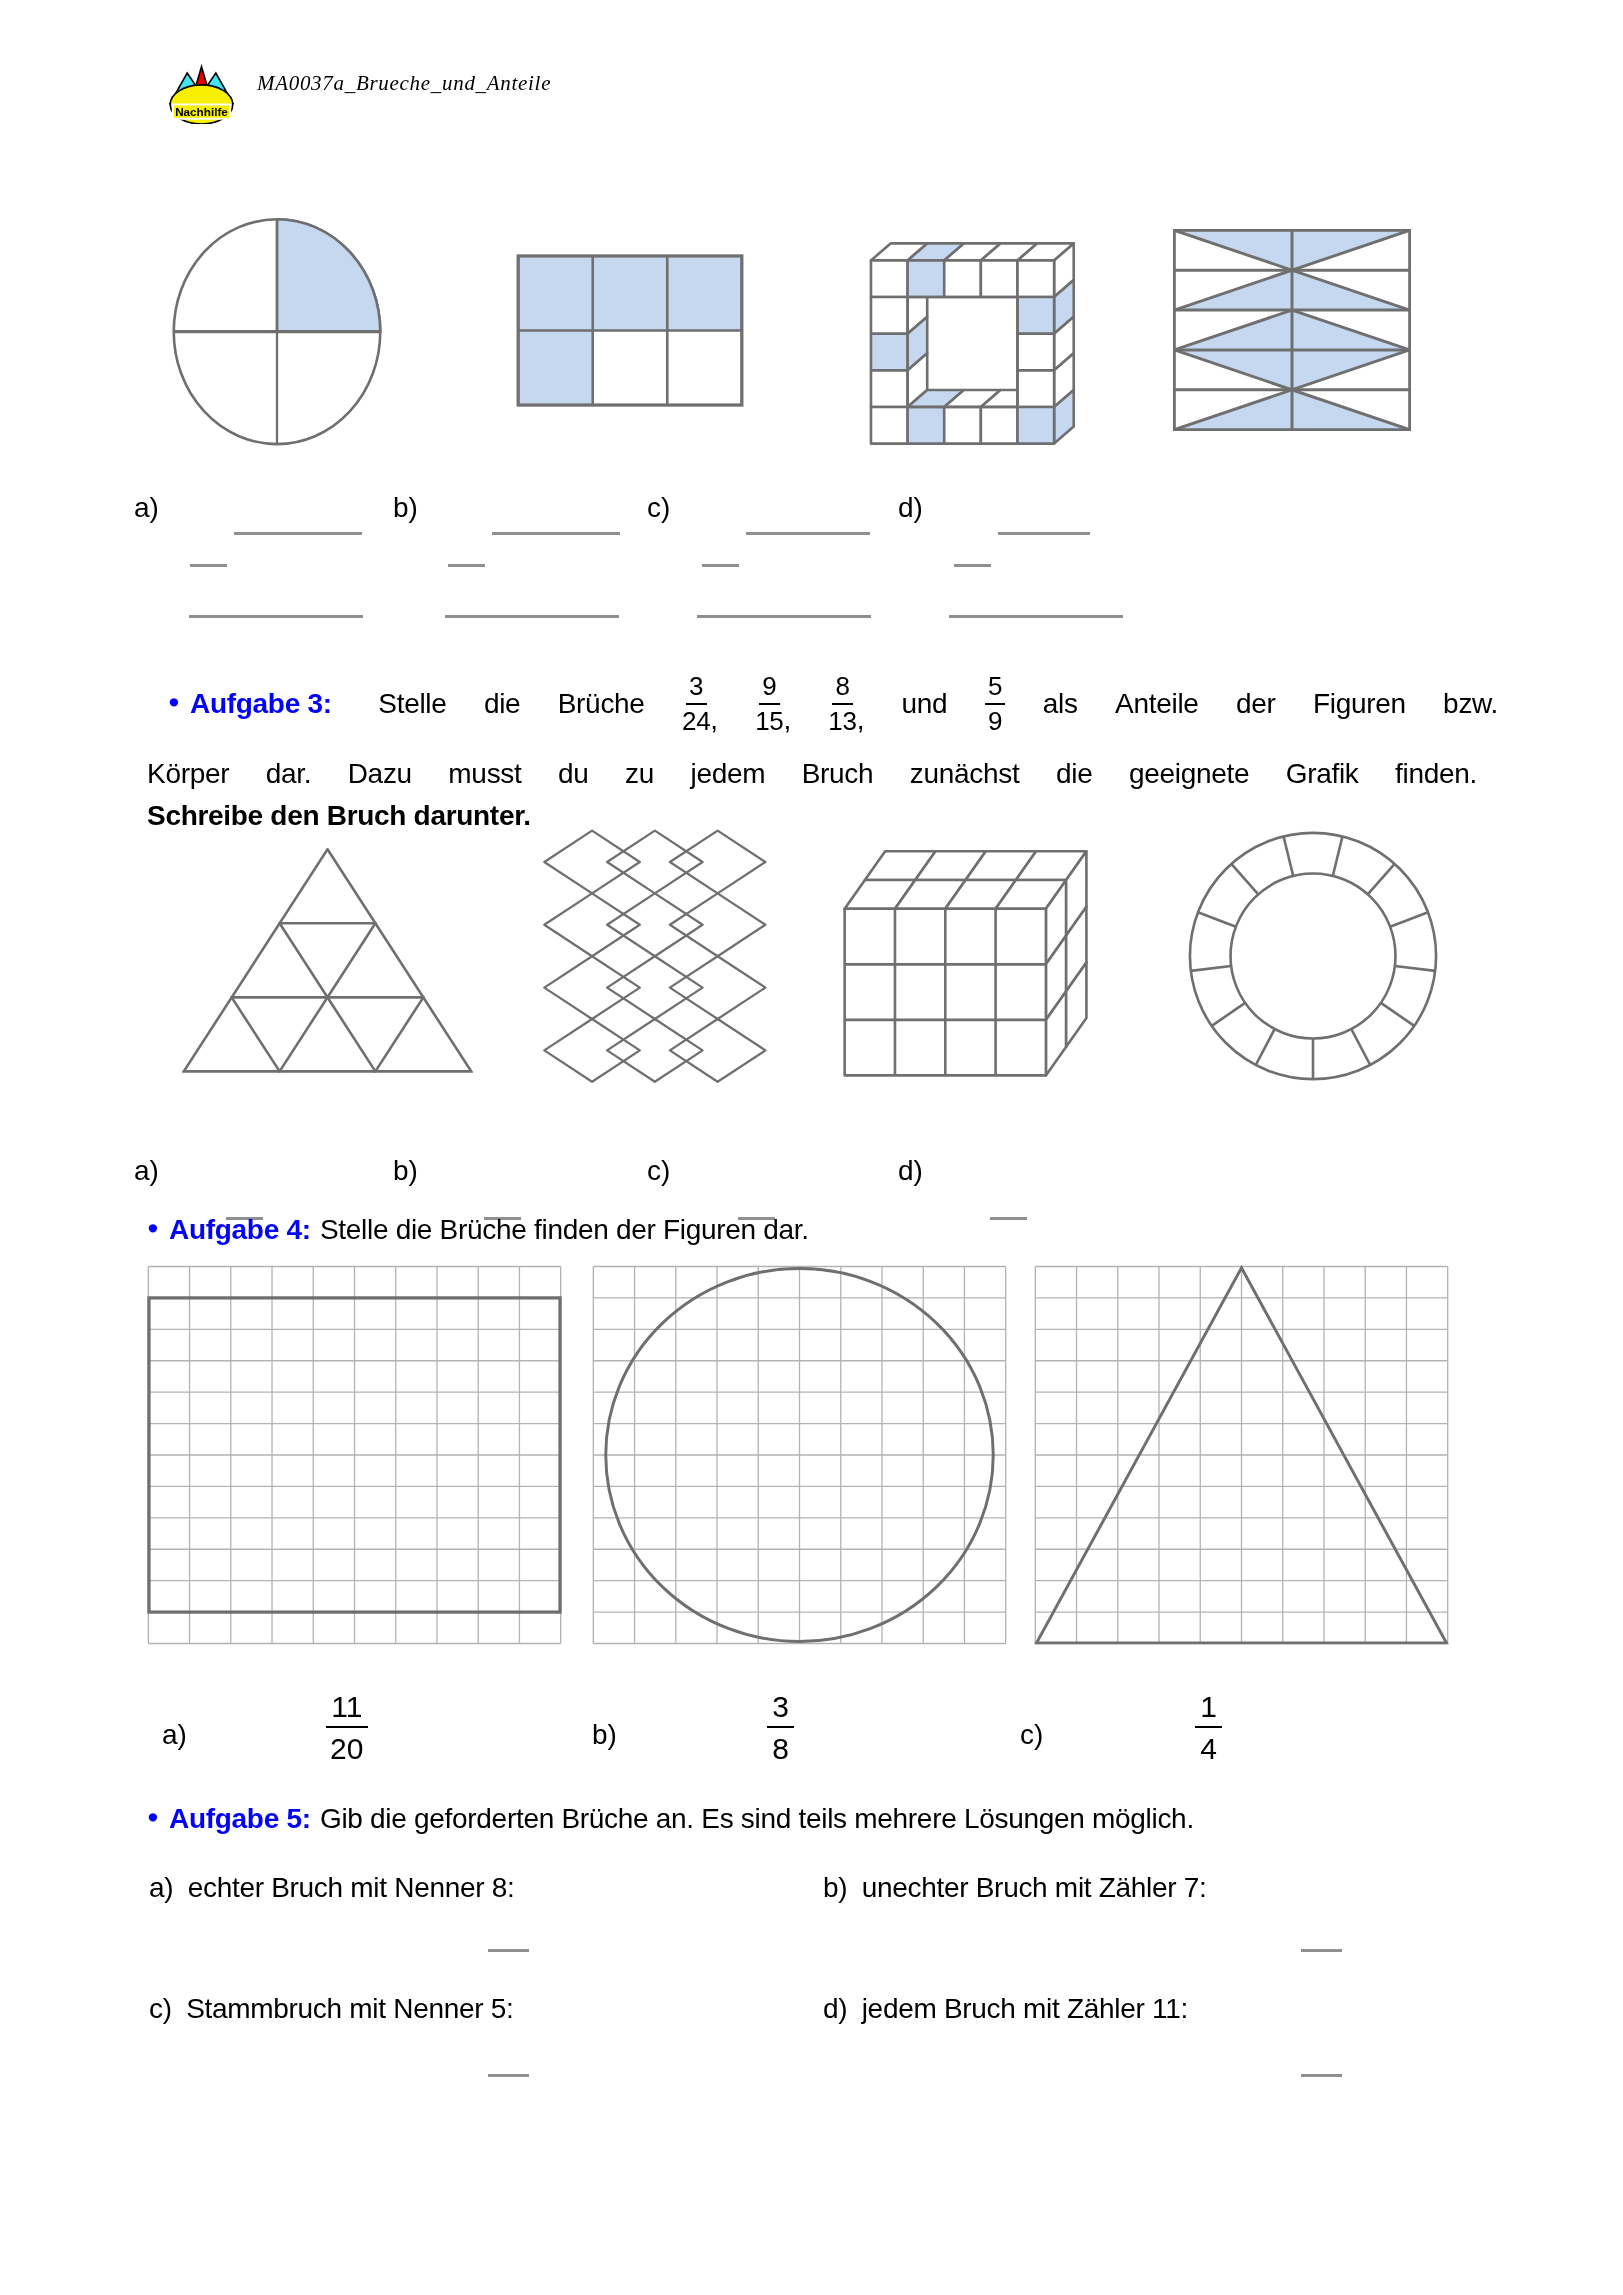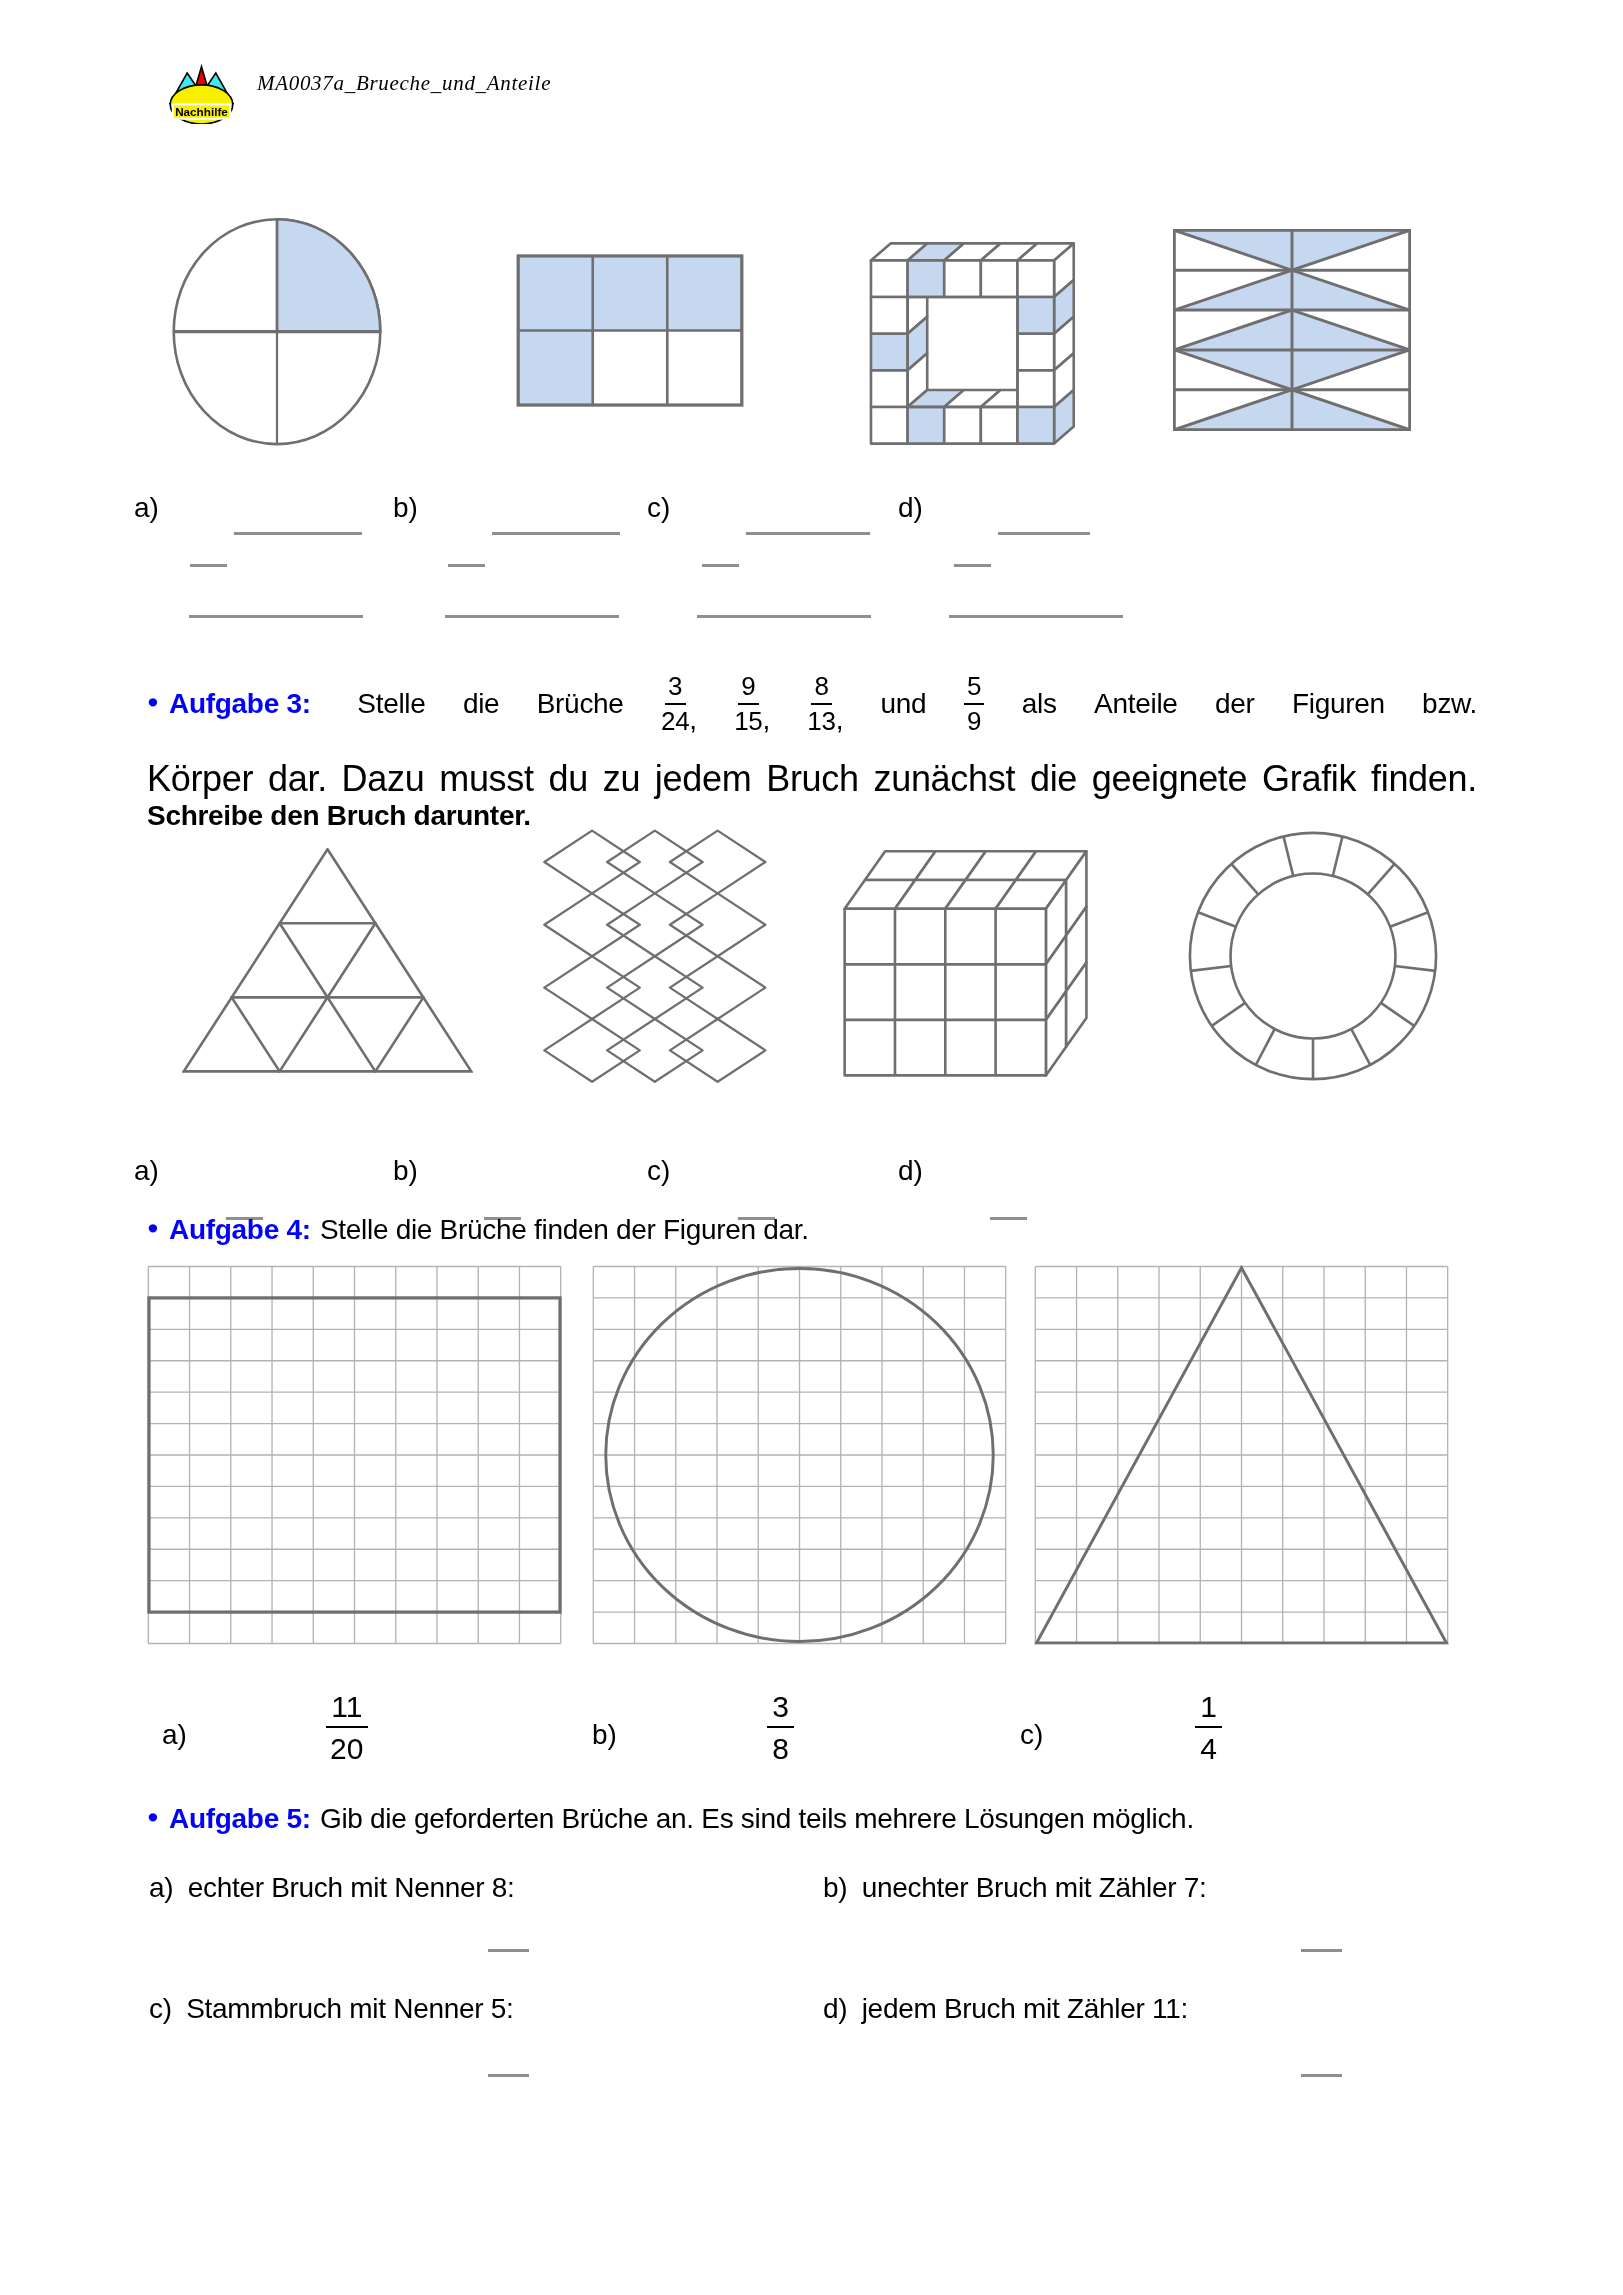--- a/index.html
+++ b/index.html
@@ -5,23 +5,23 @@
   html,body{margin:0;padding:0;background:#e8e8e8;}
   #page{position:relative;width:1623px;height:2295px;background:#ffffff;
         font-family:"Liberation Sans",sans-serif;color:#000;overflow:hidden;}
   .abs{position:absolute;}
   .taskheader{position:absolute;font-size:28px;letter-spacing:-0.3px;white-space:nowrap;}
   .bullet{color:#0202fa;font-size:19.6px;vertical-align:4.6px;margin-right:10.5px;}
   .tasklabel{color:#0202fa;font-weight:bold;margin-right:9.2px;}
   .body-text{font-size:28px;letter-spacing:-0.3px;}
   .itemlabel{position:absolute;font-size:28px;}
   .blank{position:absolute;height:3.3px;background:#8f8f8f;}
-  .justline{position:absolute;font-size:36px;letter-spacing:-0.3px;
+  .justline{position:absolute;font-size:28px;letter-spacing:-0.3px;
             text-align:justify;text-align-last:justify;}
-  .fracline{position:absolute;display:flex;justify-content:space-between;align-items:center;}
+  .fracline{position:absolute;display:flex;justify-content:space-between;align-items:center;margin-left:21px;}
   .fracline span{white-space:nowrap;}
   .ftok{display:inline-flex;align-items:flex-end;}
   .ifrac{display:inline-flex;flex-direction:column;align-items:center;font-size:26px;line-height:1.1;}
   .ifrac .num{border-bottom:2px solid #000;padding:0 3.3px 2px;}
   .ifrac .den{padding-top:2px;}
   .bigfrac{position:absolute;display:inline-flex;flex-direction:column;align-items:center;
            font-size:30px;line-height:1.1;}
   .bigfrac .num{border-bottom:2.6px solid #000;padding:0 5.2px 3.3px;}
   .bigfrac .den{padding-top:3.3px;}
   .a5item{position:absolute;font-size:28px;letter-spacing:-0.3px;white-space:nowrap;}

